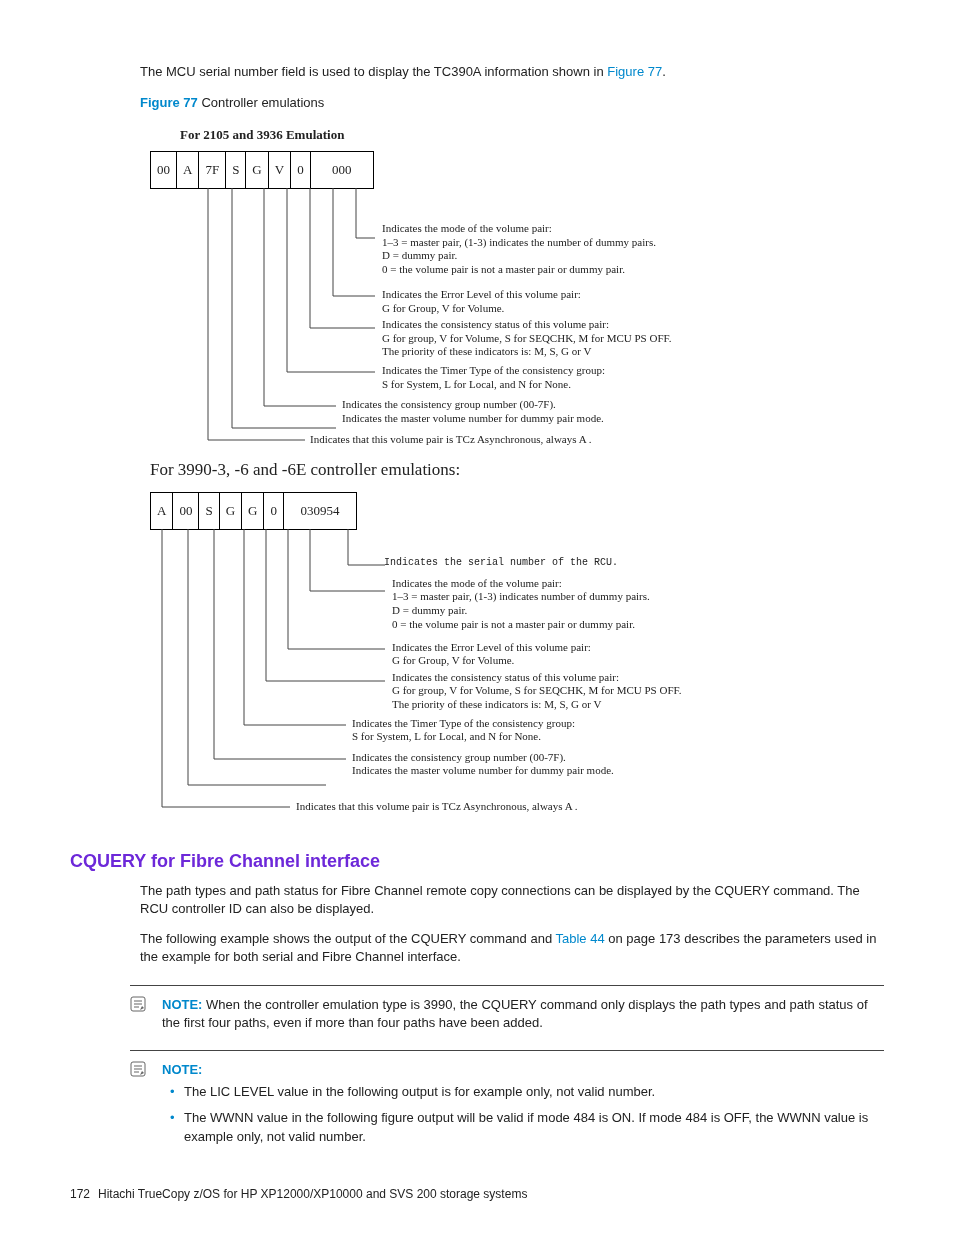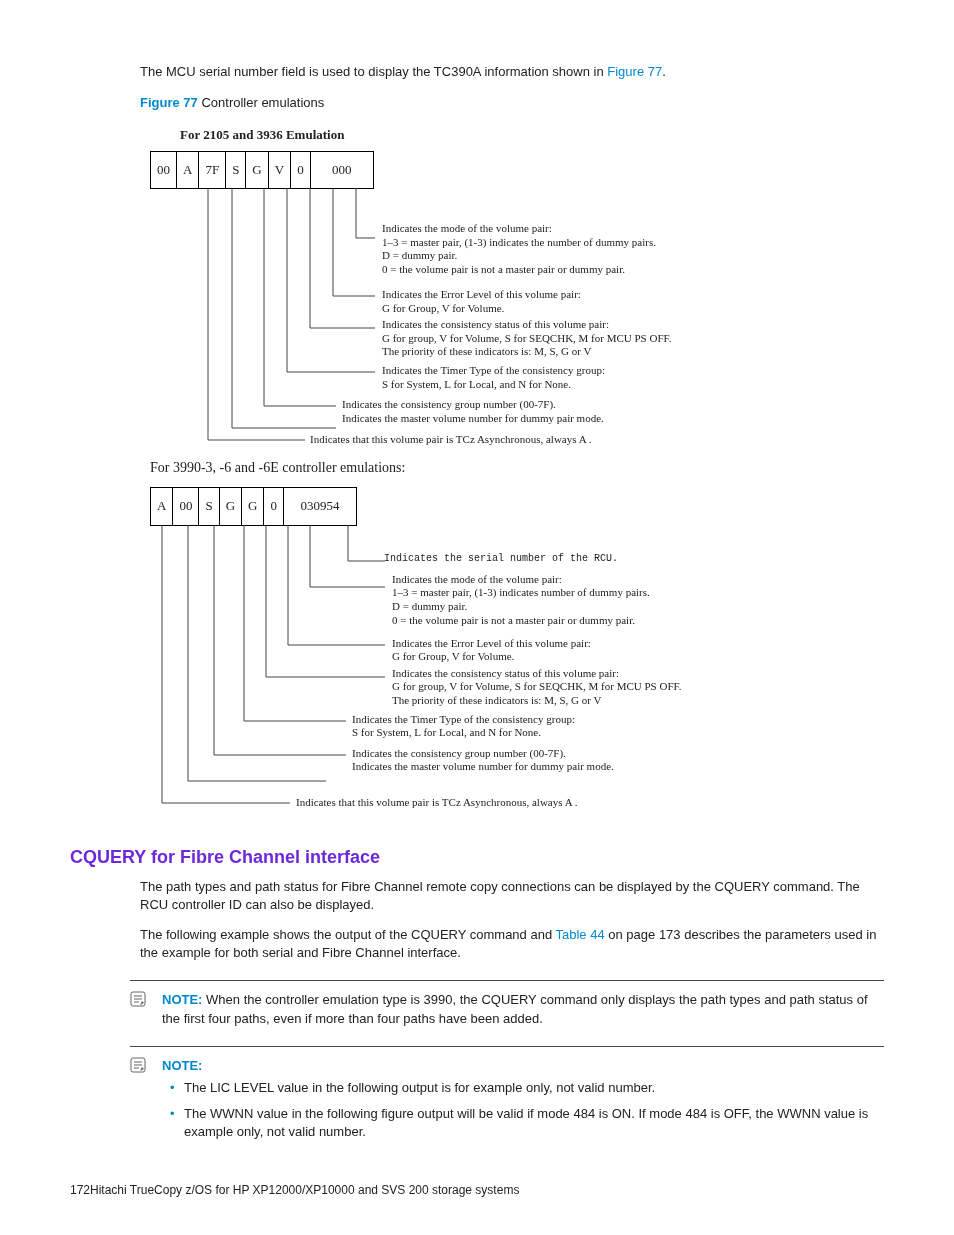--- a/index.html
+++ b/index.html
@@ -10,35 +10,35 @@
     padding: 50px 70px 40px 70px;
     width: 954px;
     box-sizing: border-box;
     line-height: 1.4;
   }
   .intro { margin-bottom: 10px; margin-left: 70px; }
   .figlabel { margin-bottom: 14px; margin-left: 70px; }
   .figlabel .fignum { color: #0088cc; font-weight: bold; }
   .link { color: #0088cc; }
   .diagram-title { font-weight: bold; font-family: "Times New Roman", serif; font-size: 13px; margin: 10px 0 6px 110px; }
-  .diagram-sub   { font-family: "Times New Roman", serif; font-size: 14px; margin: 4px 0 10px 80px; }
+  .diagram-sub   { font-family: "Times New Roman", serif; font-size: 17px; margin: 4px 0 10px 80px; }
   .diagram { font-family: "Times New Roman", serif; font-size: 12px; margin-left: 80px; margin-bottom: 10px; }
   table.cells { border-collapse: collapse; }
   table.cells td { border: 1px solid #000; padding: 9px 6px; font-family: "Times New Roman", serif; font-size: 13px; text-align: center; }
   .section-h { color: #6d28d9; font-size: 18px; margin: 30px 0 8px 0; }
   .para { margin: 0 0 12px 70px; }
   hr.sep { border: none; border-top: 1.5px solid #444; margin: 18px 0 10px 60px; }
   .note-row { display:flex; align-items:flex-start; margin-left: 60px; gap:16px; }
   .note-icon { width:16px; height:16px; flex-shrink:0; }
   .note-icon svg { width:16px; height:16px; }
   .note-label { color:#0088cc; font-weight:bold; }
   ul.bullets { margin: 4px 0 0 100px; padding:0; }
   ul.bullets li { list-style:none; position:relative; padding-left:14px; margin-bottom:8px; }
   ul.bullets li::before { content:"•"; color:#0088cc; position:absolute; left:0; }
-  .footer { margin-top: 40px; font-size: 12px; color:#222; display:flex; gap:0; }
+  .footer { margin-top: 40px; font-size: 12px; color:#222; display:flex; gap:8px; }
 </style>
 </head>
 <body>
 
 <p class="intro">
   <span>The MCU serial number field is used to display the TC390A information shown in </span>
   <span class="link">Figure 77</span><span>.</span>
 </p>
 
 <p class="figlabel">

